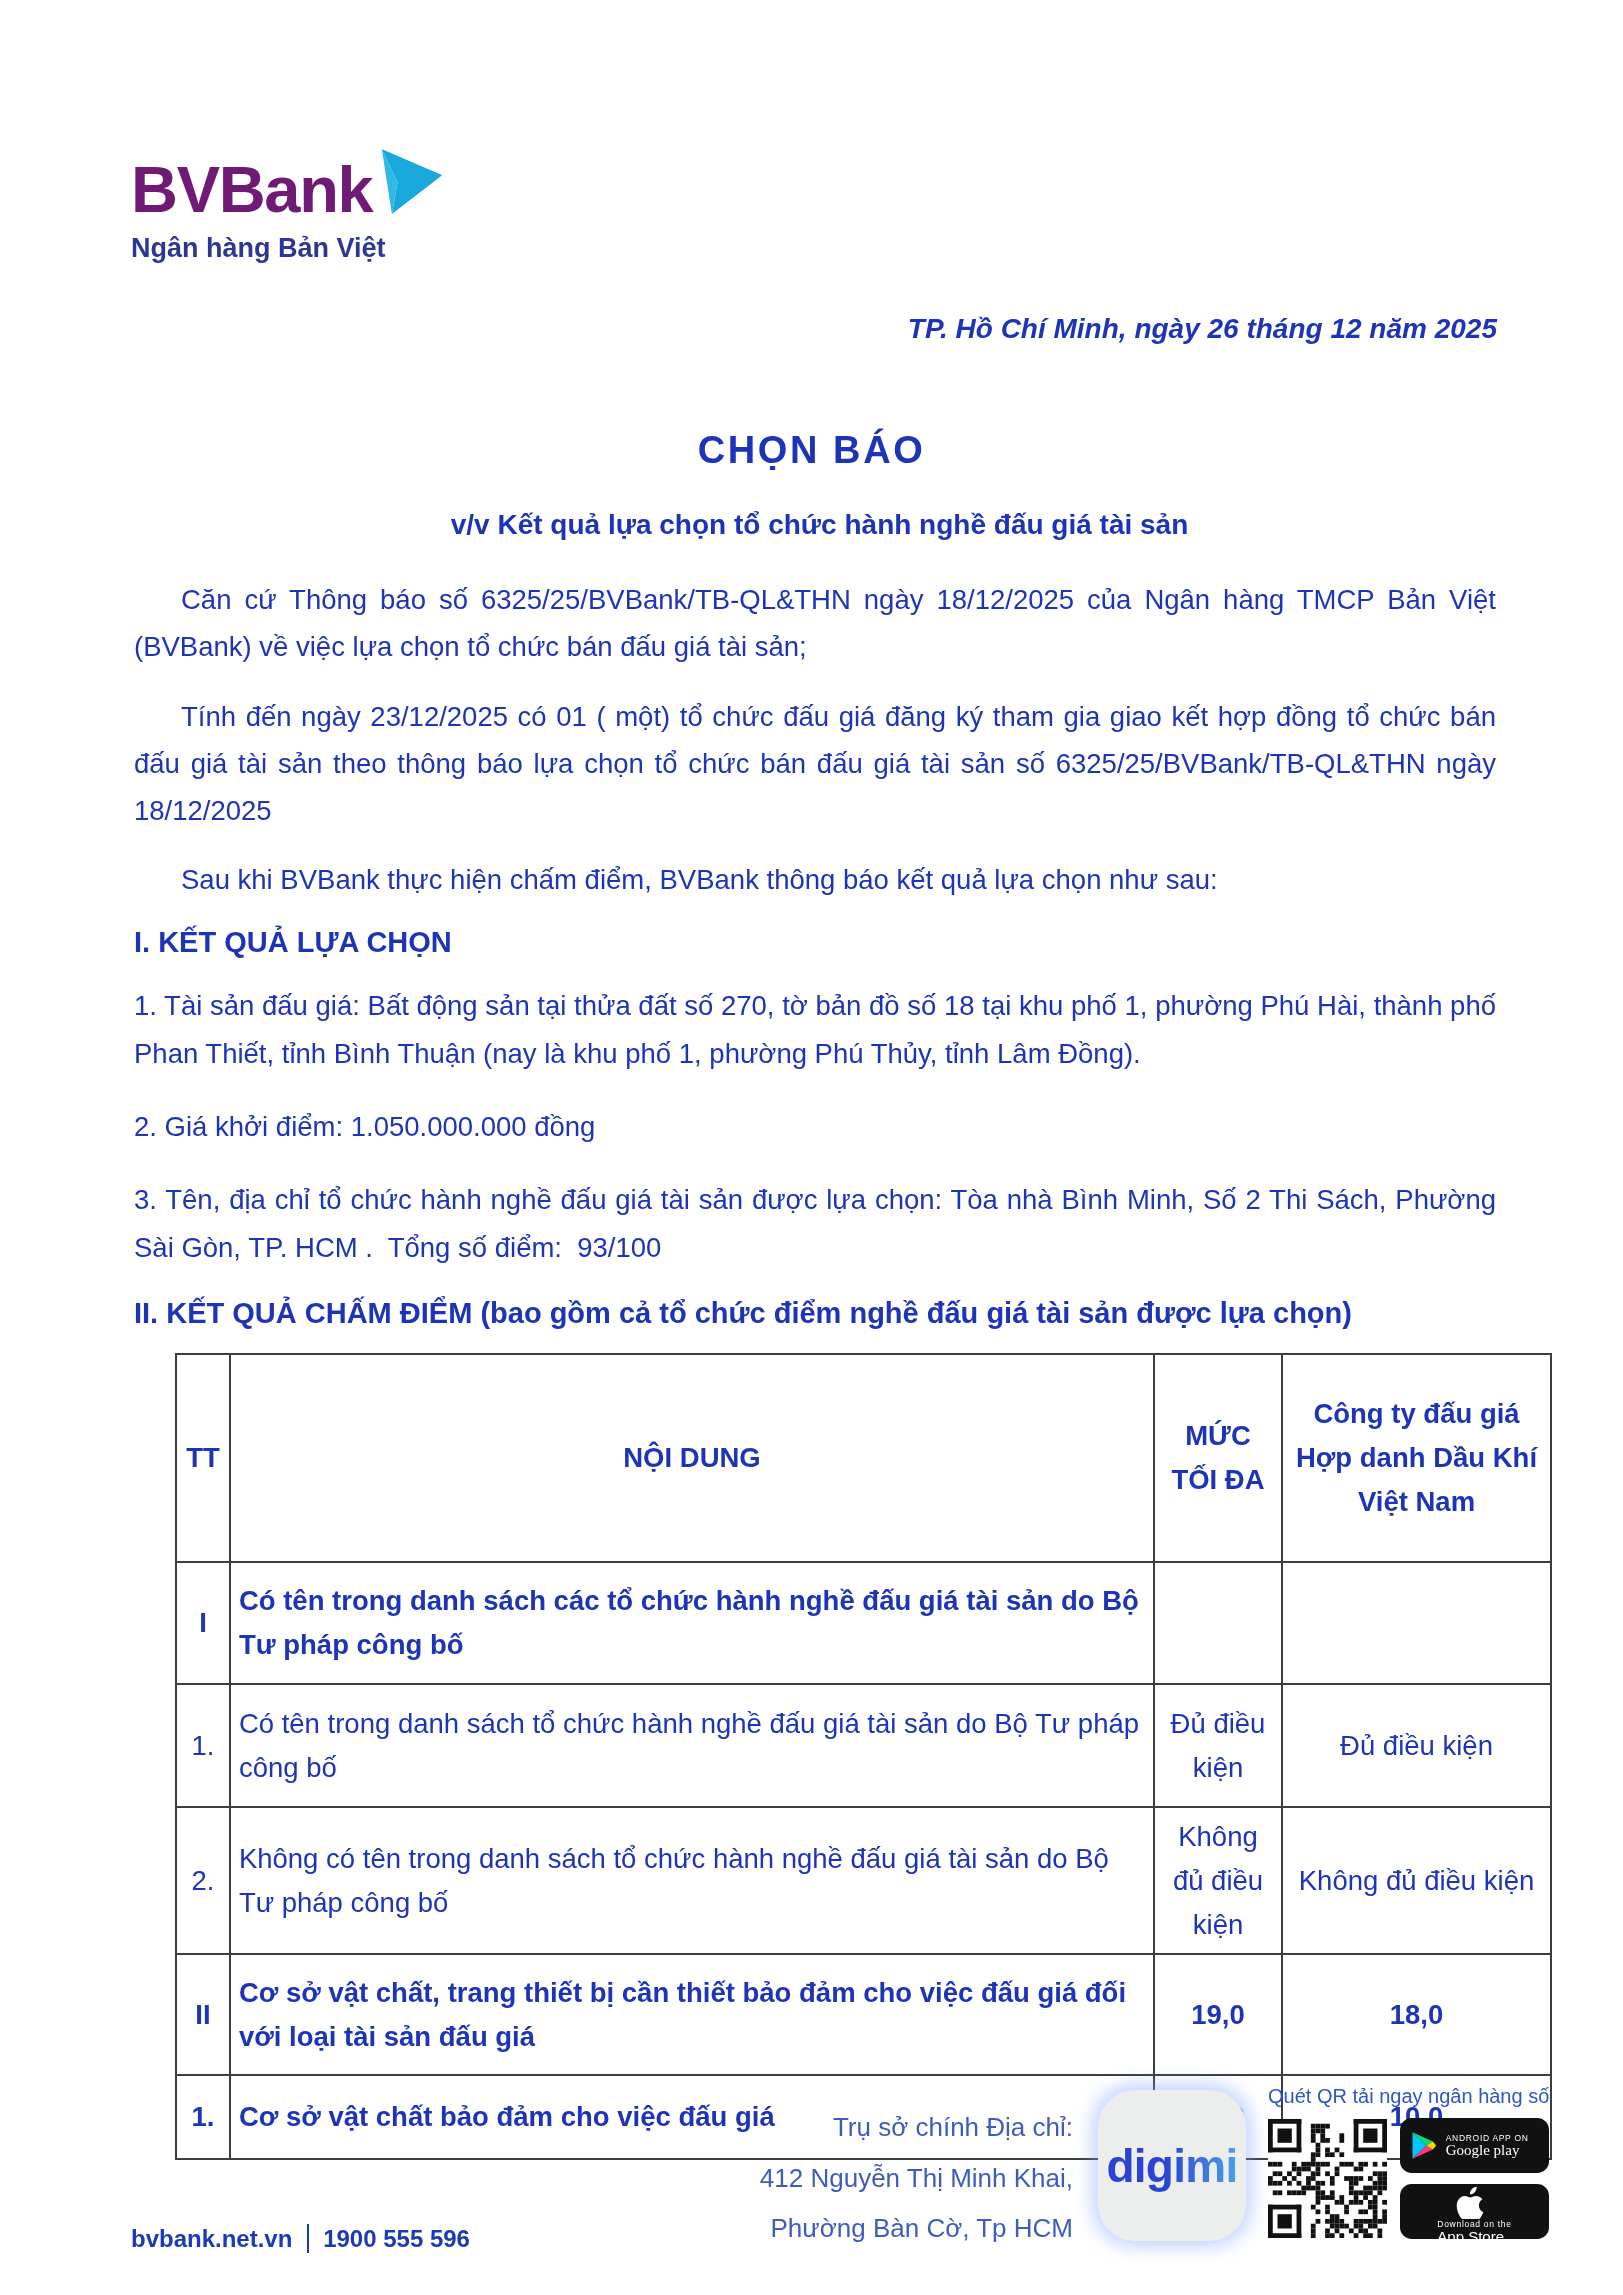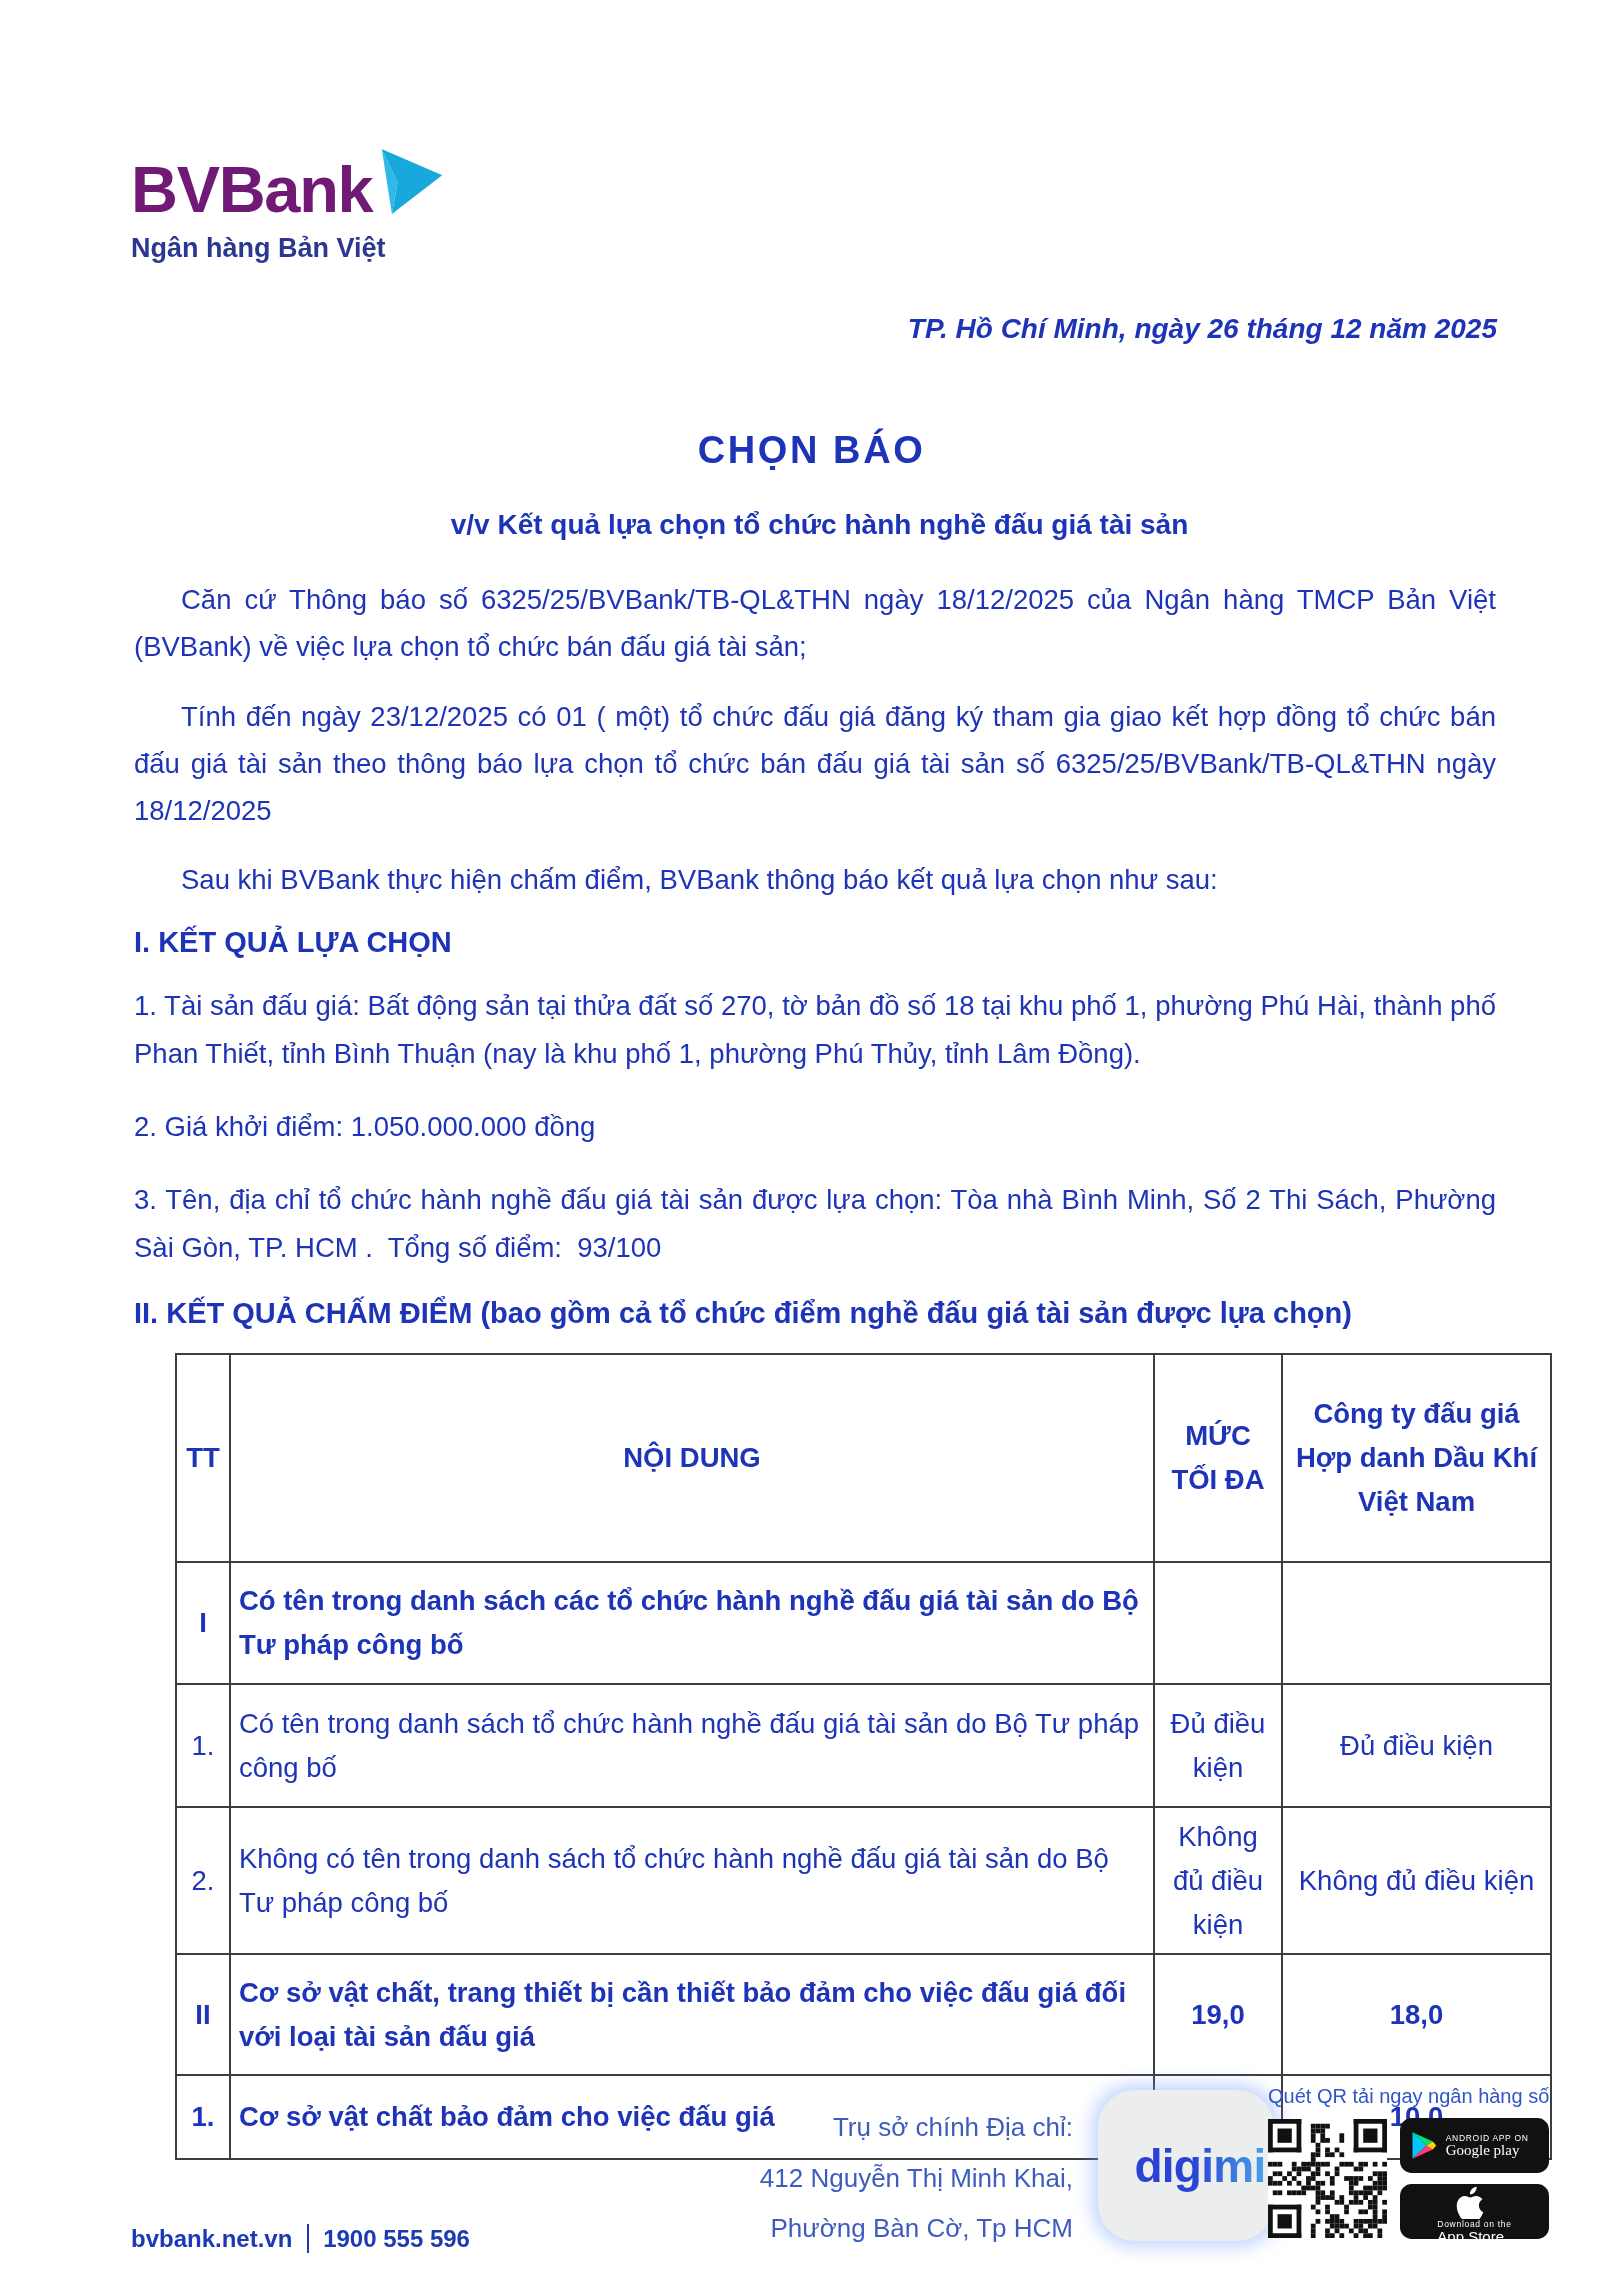--- a/index.html
+++ b/index.html
@@ -62,21 +62,21 @@
   
   .footer{position:absolute;left:0;top:2081px;width:1623px;height:183px;}
   .addr{
     position:absolute;right:550px;top:21px;width:419px;
     text-align:right;font-size:26px;line-height:1.95;color:#3d5cbe;
   }
   .digimi-card{
     position:absolute;left:1098px;top:9.2px;width:148px;height:151px;
     background:#eceeee;border-radius:37px;
     box-shadow:0 0 17px 5.2px rgba(120,160,255,0.45);
-    display:flex;align-items:center;justify-content:center;padding-left:28px;
+    display:flex;align-items:center;justify-content:center;
   }
   .digimi-text{
     font-size:46px;font-weight:bold;letter-spacing:-0.7px;
     background:linear-gradient(90deg,#2a43d4 0%,#2a43d4 45%,#4aa3e8 100%);
     -webkit-background-clip:text;background-clip:text;
     color:transparent;
   }
   .qr-caption{
     position:absolute;left:1268px;top:3.9px;width:281px;
     font-size:20px;color:#2f55c8;white-space:nowrap;

